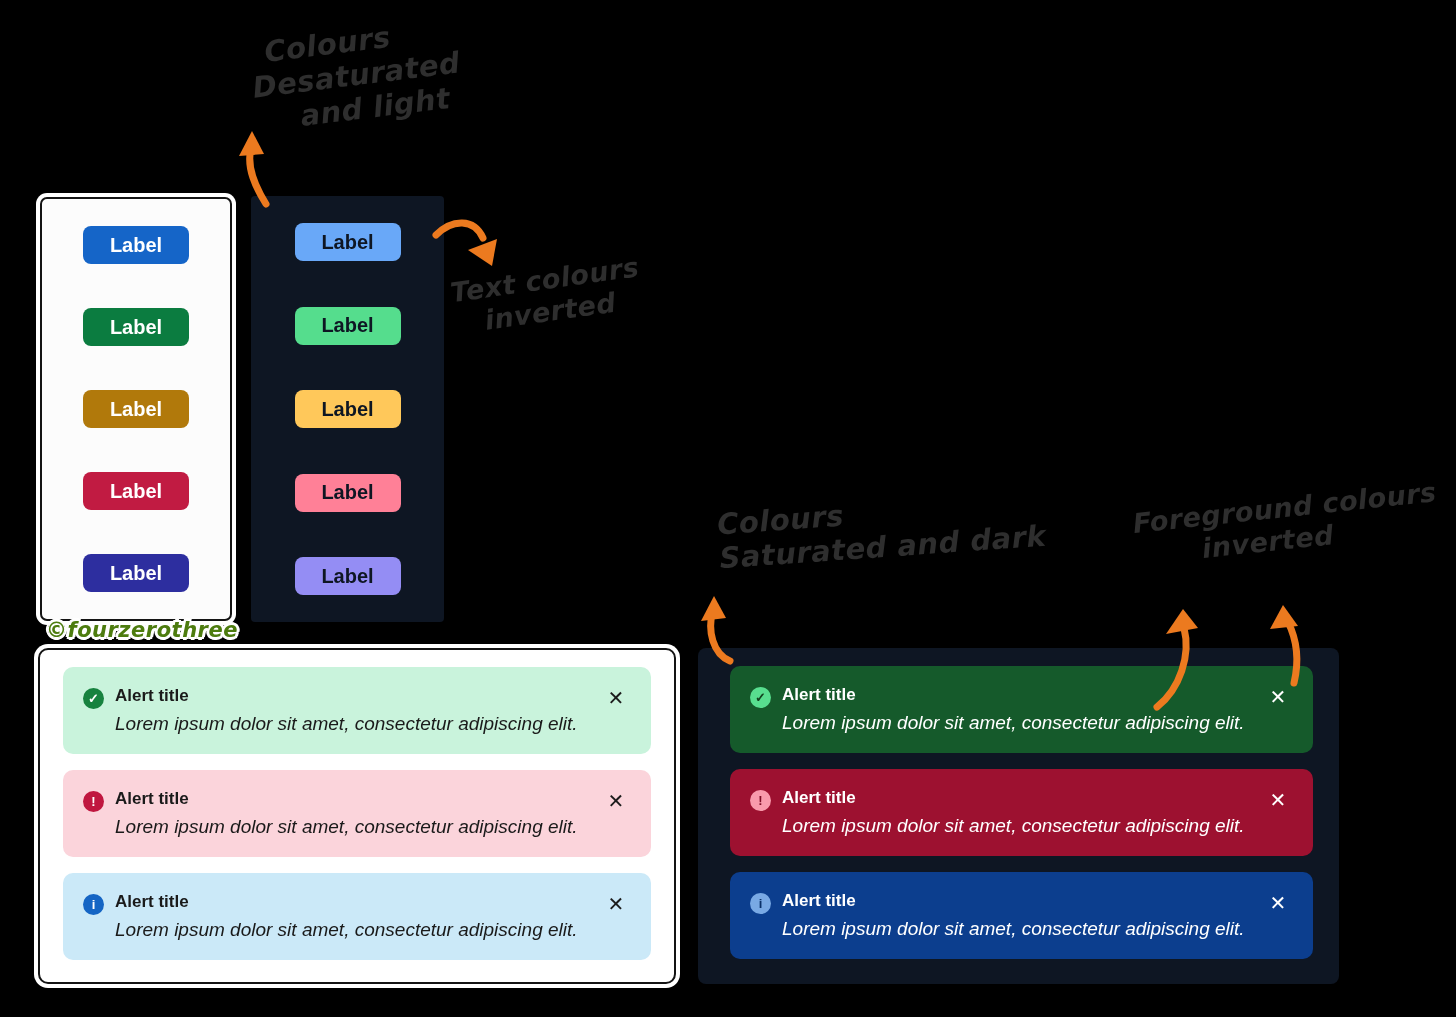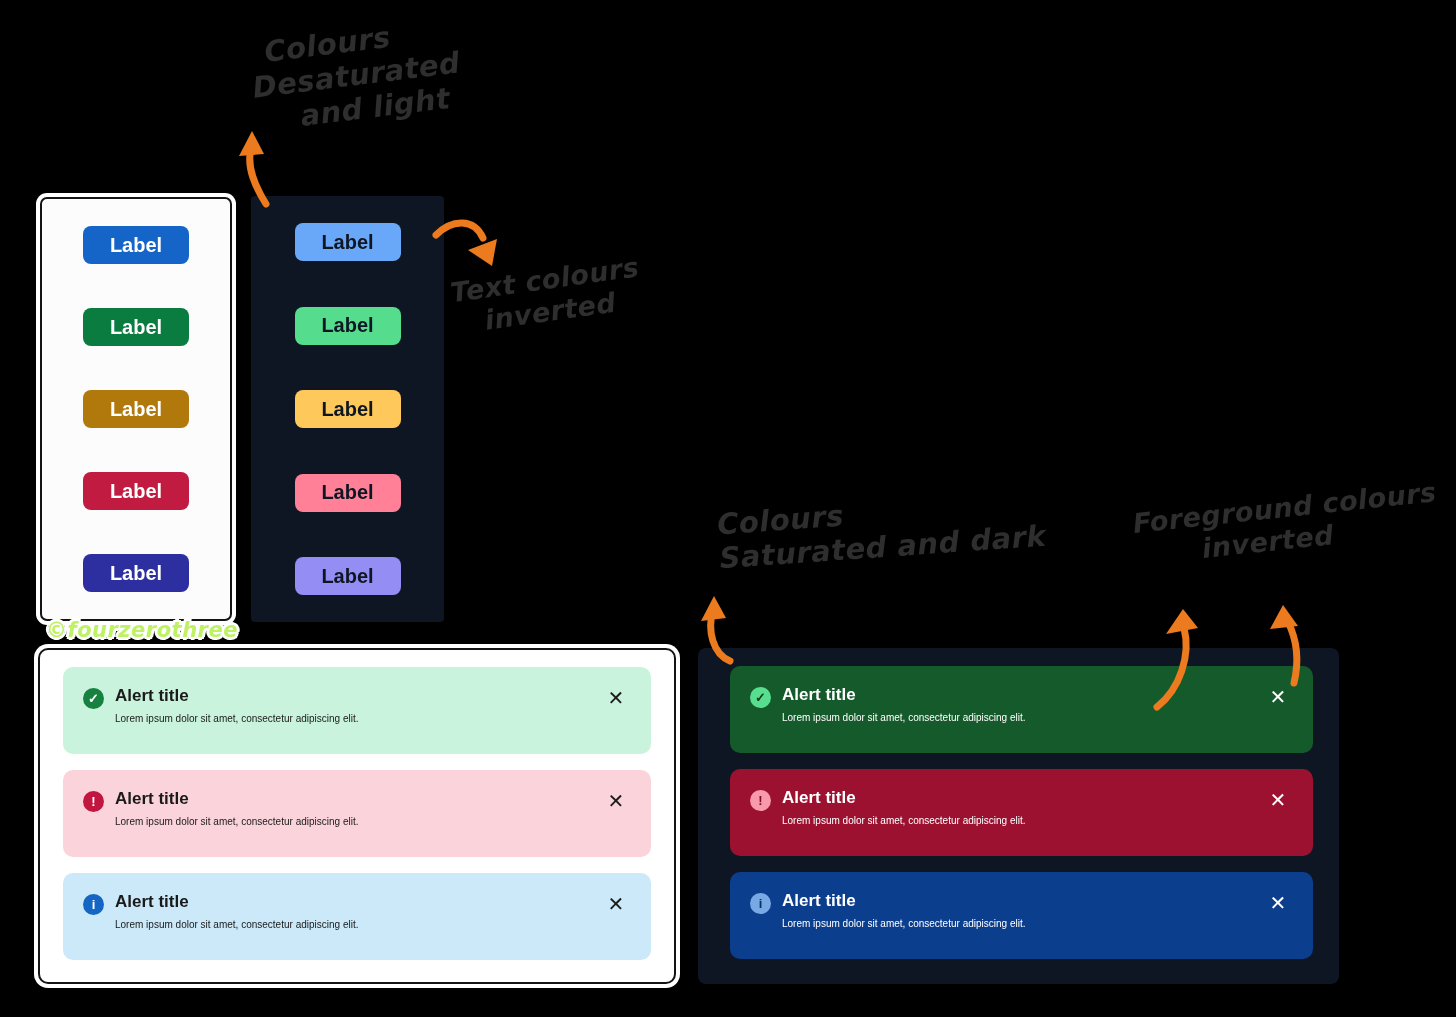--- a/index.html
+++ b/index.html
@@ -43,21 +43,21 @@
   .alert{
     position:relative;height:87px;border-radius:10px;box-sizing:border-box;
     padding:20px 60px 0 52px;flex:0 0 auto;
   }
   .alert .a-icon{
     position:absolute;left:20px;top:21px;width:21px;height:21px;border-radius:50%;
     display:flex;align-items:center;justify-content:center;
     font-size:13px;font-weight:700;line-height:1;
   }
   .alert .a-title{font-size:17px;font-weight:700;line-height:1;margin-bottom:10px;}
-  .alert .a-desc{font-size:10px;font-weight:400;line-height:1;}
+  .alert .a-desc{font-size:19px;font-weight:400;line-height:1;font-style:italic;}
   .alert .a-close{
     position:absolute;right:24px;top:20px;width:22px;height:22px;
     display:flex;align-items:center;justify-content:center;
     font-size:20px;font-weight:400;cursor:pointer;background:none;border:none;padding:0;
     font-family:"DejaVu Sans",sans-serif;
   }
   
   .note{
     position:absolute;font-family:"DejaVu Sans",sans-serif;font-style:italic;
     font-weight:700;line-height:1.18;letter-spacing:0.5px;white-space:nowrap;
@@ -96,21 +96,21 @@
   </div>
 
   <div class="label-panel dark" style="background: rgb(14, 22, 35);">
     <button class="lbl-btn" style="background: rgb(105, 168, 248); color: rgb(14, 22, 35);">Label</button>
     <button class="lbl-btn" style="background: rgb(85, 221, 141); color: rgb(14, 22, 35);">Label</button>
     <button class="lbl-btn" style="background: rgb(255, 200, 90); color: rgb(14, 22, 35);">Label</button>
     <button class="lbl-btn" style="background: rgb(255, 128, 151); color: rgb(14, 22, 35);">Label</button>
     <button class="lbl-btn" style="background: rgb(148, 141, 244); color: rgb(14, 22, 35);">Label</button>
   </div>
 
-  <div id="watermark" style="color: #bef264;">©fourzerothree</div>
+  <div id="watermark" style="color: #4d7c0f;">©fourzerothree</div>
 
   <div class="alert-panel light" style="border-color: rgb(20, 20, 20);">
     <div class="alert" style="background: rgb(201, 243, 220); color: rgb(26, 26, 26);">
       <span class="a-icon" style="background: rgb(23, 130, 63); color: rgb(255, 255, 255);">✓</span>
       <div class="a-title">Alert title</div>
       <div class="a-desc">Lorem ipsum dolor sit amet, consectetur adipiscing elit.</div>
       <button class="a-close" style="color: rgb(27, 27, 27);">✕</button>
     </div>
     <div class="alert" style="background: rgb(251, 212, 219); color: rgb(26, 26, 26);">
       <span class="a-icon" style="background: rgb(192, 22, 63); color: rgb(255, 255, 255);">!</span>

